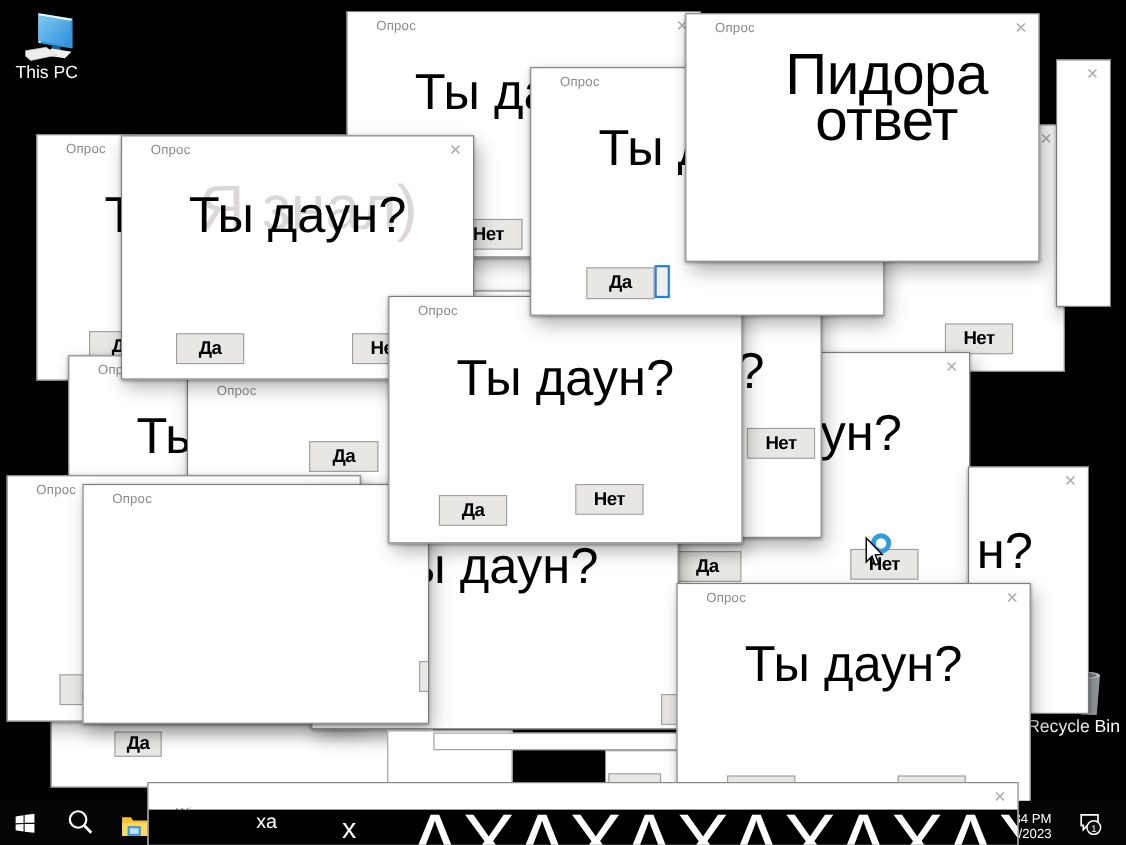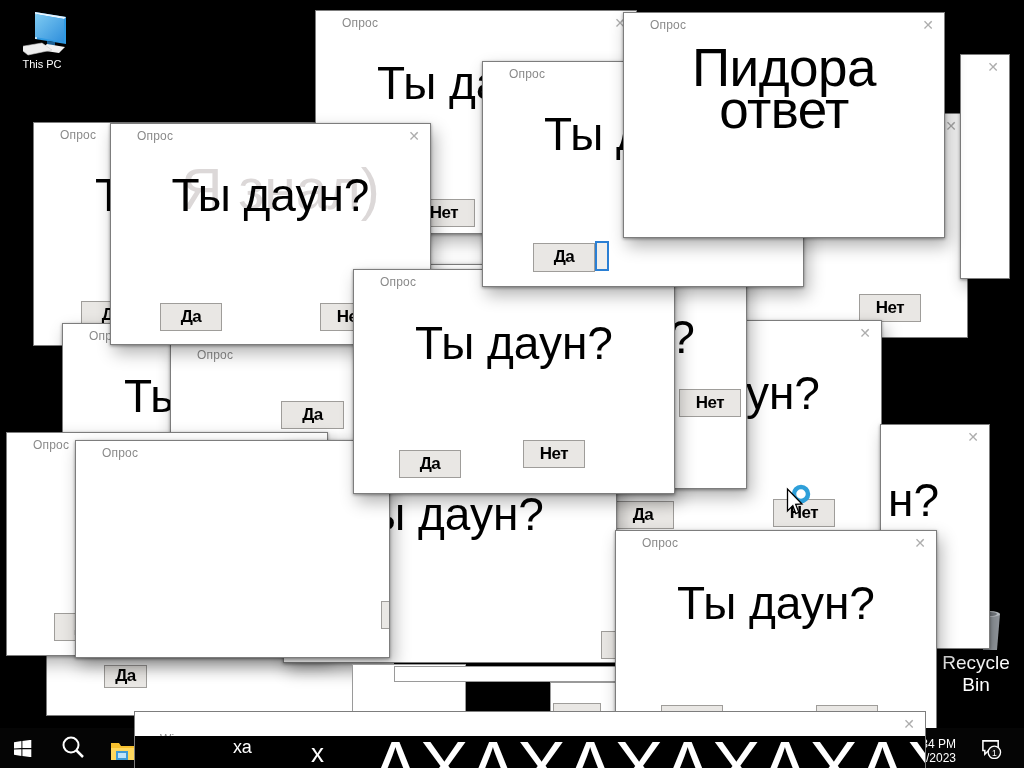--- a/index.html
+++ b/index.html
@@ -28,30 +28,30 @@
         <linearGradient id="scr" x1="0" y1="0" x2="1" y2="1">
       <stop offset="0" stop-color="#7fcbf2"></stop>
           <stop offset="1" stop-color="#2f8fdc"></stop>
     </linearGradient>
       </defs>
     <polygon points="24,33 32,34 32,40 24,39" fill="#1b5f93"></polygon>
     <polygon points="24,36 42,39 36,45 16,42" fill="#f2f2f2"></polygon>
     <polygon points="-5,39 19,35 29,42 5,47" fill="#eeeeee"></polygon>
     <polygon points="-5,39 19,35 29,42 5,47" fill="none" stroke="#cccccc" stroke-width="0.6"></polygon>
   </svg>
-  <div style="position:absolute;top:52px;left:-3px;width:56px;text-align:center;color:#fff;font-size:11px;text-shadow:1px 1px 2px #000;white-space:nowrap;">This PC</div>
+  <div style="position:absolute;top:52px;left:-3px;width:56px;text-align:center;color:#fff;font-size:16px;text-shadow:1px 1px 2px #000;white-space:nowrap;">This PC</div>
 </div>
 
 <div style="position:absolute;left:972px;top:604px;width:56px;height:66px;">
   <svg width="26" height="46" viewBox="0 0 26 46" style="position:absolute;left:5px;top:2px;">
     <polygon points="3,8 23,8 20,44 6,44" fill="#9aa0a6"></polygon>
     <ellipse cx="13" cy="8" rx="10" ry="3" fill="#c7ccd1"></ellipse>
     <ellipse cx="13" cy="8" rx="7" ry="2" fill="#7c8288"></ellipse>
   </svg>
-  <div style="position:absolute;top:48px;left:-44px;width:96px;text-align:center;color:#fff;font-size:19px;text-shadow:1px 1px 2px #000;">Recycle Bin</div>
+  <div style="position:absolute;top:48px;left:-44px;width:96px;text-align:center;color:#fff;font-size:16px;text-shadow:1px 1px 2px #000;">Recycle Bin</div>
 </div>
 
 <div class="win" style="left:33px;top:122px;width:322px;height:224px;">
   <div class="t">Опрос</div>
     <div class="x">✕</div>
   <div class="msg" style="top:49px;">Ты даун?</div>
   <div class="btn" style="left:47px;top:178px;width:62px;height:28px;">Да</div>
 </div>
 
 <div class="win" style="left:420px;top:150px;width:322px;height:225px;"></div>
@@ -152,21 +152,21 @@
   <div class="t">Опрос</div>
     <div class="x">✕</div>
   <div class="msg" style="top:49px;">Ты даун?</div>
   <div class="btn" style="left:50px;top:181px;width:62px;height:29px;">Да</div>
   <div style="position:absolute;left:112px;top:179px;width:14px;height:30px;background:#f0efed;border:2px solid #2a7fd4;"></div>
 </div>
 
 <div class="win" style="left:623px;top:12px;width:322px;height:226px;">
   <div class="t">Опрос</div>
     <div class="x">✕</div>
-  <div class="msg" style="top:34px;font-size:53px;line-height:42px;letter-spacing:-0.5px;">Пидора<br>ответ</div>
+  <div class="msg" style="top:34px;font-size:53px;line-height:42px;letter-spacing:-0.5px;margin-left:22px;">Пидора<br>ответ</div>
 </div>
 
 <div class="win" style="left:880px;top:424px;width:110px;height:225px;">
   <div class="x">✕</div>
   <div class="msg" style="left:7px;top:52px;text-align:left;">н?</div>
 </div>
 
 <div class="win" style="left:615px;top:530px;width:322px;height:225px;">
   <div class="t">Опрос</div>
     <div class="x">✕</div>

